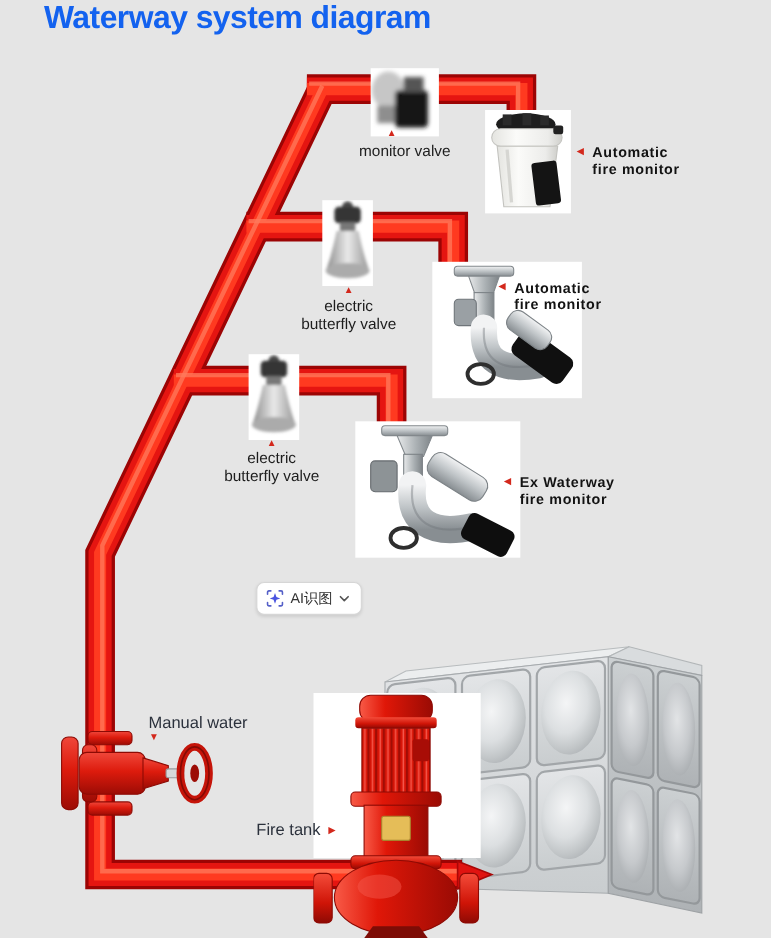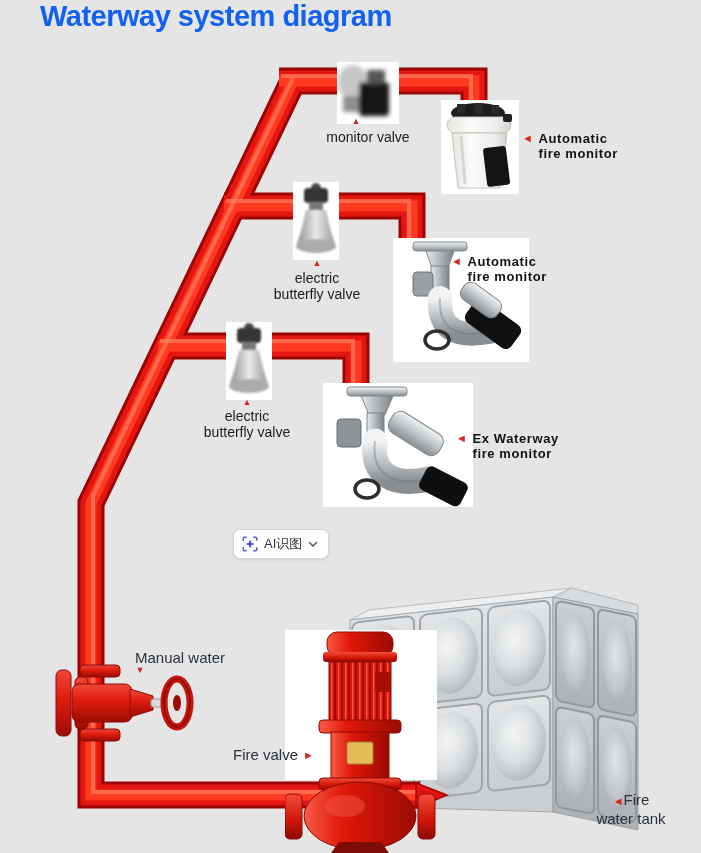--- a/index.html
+++ b/index.html
@@ -351,28 +351,24 @@
     <span>
       <span>Ex Waterway</span><br>
       <span>fire monitor</span>
     </span>
   </div>
 
   <div class="lbl-soft" style="left:135px;top:649px;">Manual water</div>
   <div class="marker marker-down" style="left:132px;top:666px;width:16px;">▼</div>
 
   <div class="lbl-soft" style="left:233px;top:746px;">
-    <span>Fire valve</span>
+    <span>Fire tank</span>
     <span class="mk">►</span>
   </div>
 
-  <div class="lbl-soft" style="left:583px;top:790px;width:96px;display:block;text-align:center;line-height:19px;z-index:4;">
-    <span class="mk">◄</span><span>Fire</span><br>
-    <span>water tank</span>
-  </div>
 
   <div class="ai-btn">
     <svg width="16" height="16" viewBox="0 0 16 16">
       <g fill="none" stroke="#5560c8" stroke-width="1.5" stroke-linecap="round">
         <path d="M 1.2 4.2 V 2.4 A 1.2 1.2 0 0 1 2.4 1.2 H 4.2"></path>
         <path d="M 11.8 1.2 H 13.6 A 1.2 1.2 0 0 1 14.8 2.4 V 4.2"></path>
         <path d="M 14.8 11.8 V 13.6 A 1.2 1.2 0 0 1 13.6 14.8 H 11.8"></path>
         <path d="M 4.2 14.8 H 2.4 A 1.2 1.2 0 0 1 1.2 13.6 V 11.8"></path>
       </g>
       <path d="M 8 3.2 L 9.3 6.7 L 12.8 8 L 9.3 9.3 L 8 12.8 L 6.7 9.3 L 3.2 8 L 6.7 6.7 Z" fill="#4a54e0"></path>

